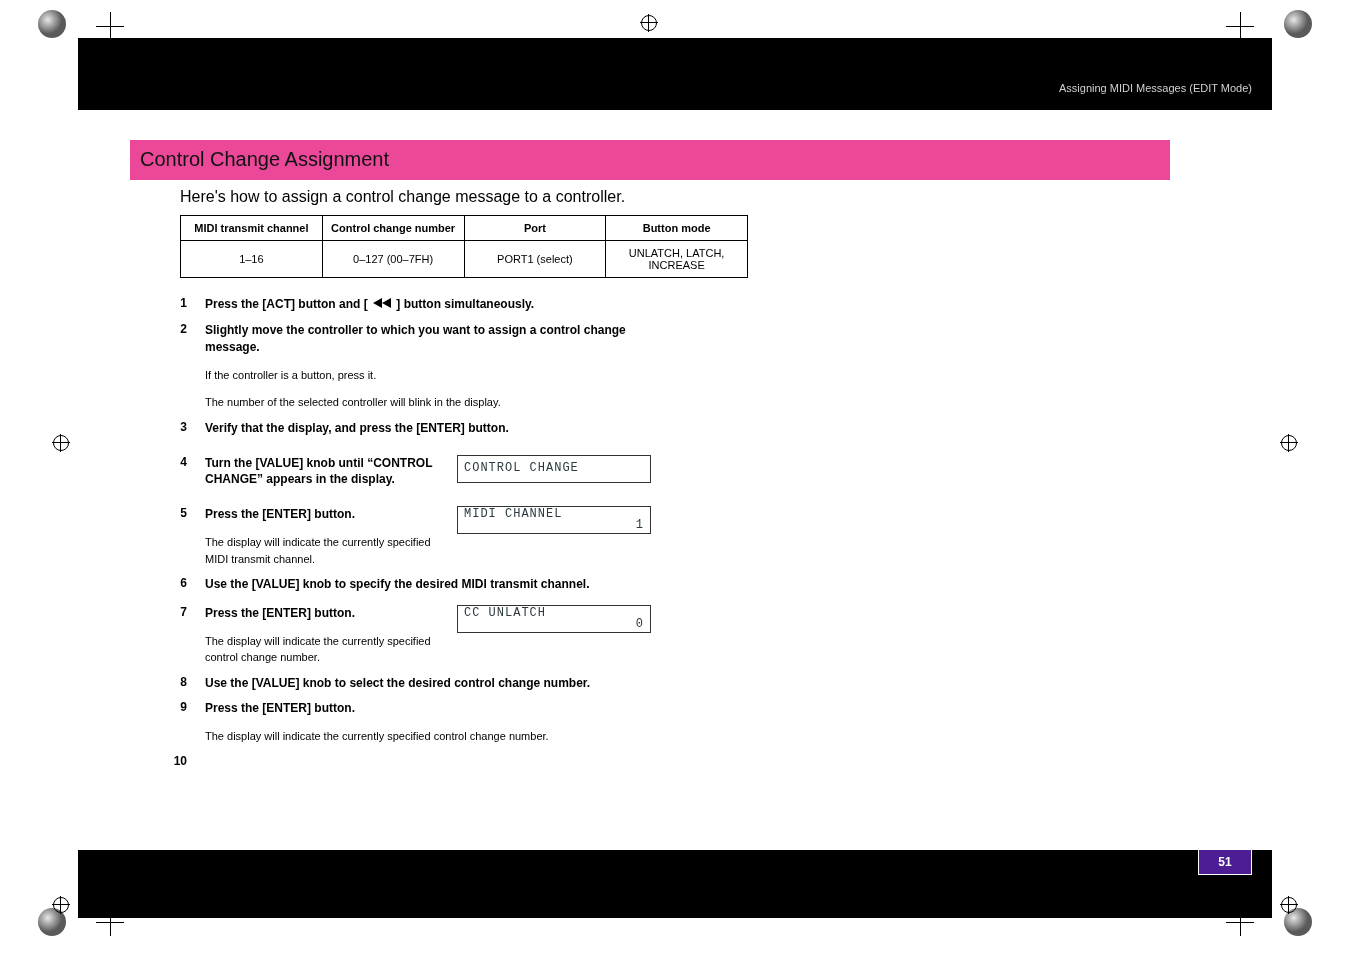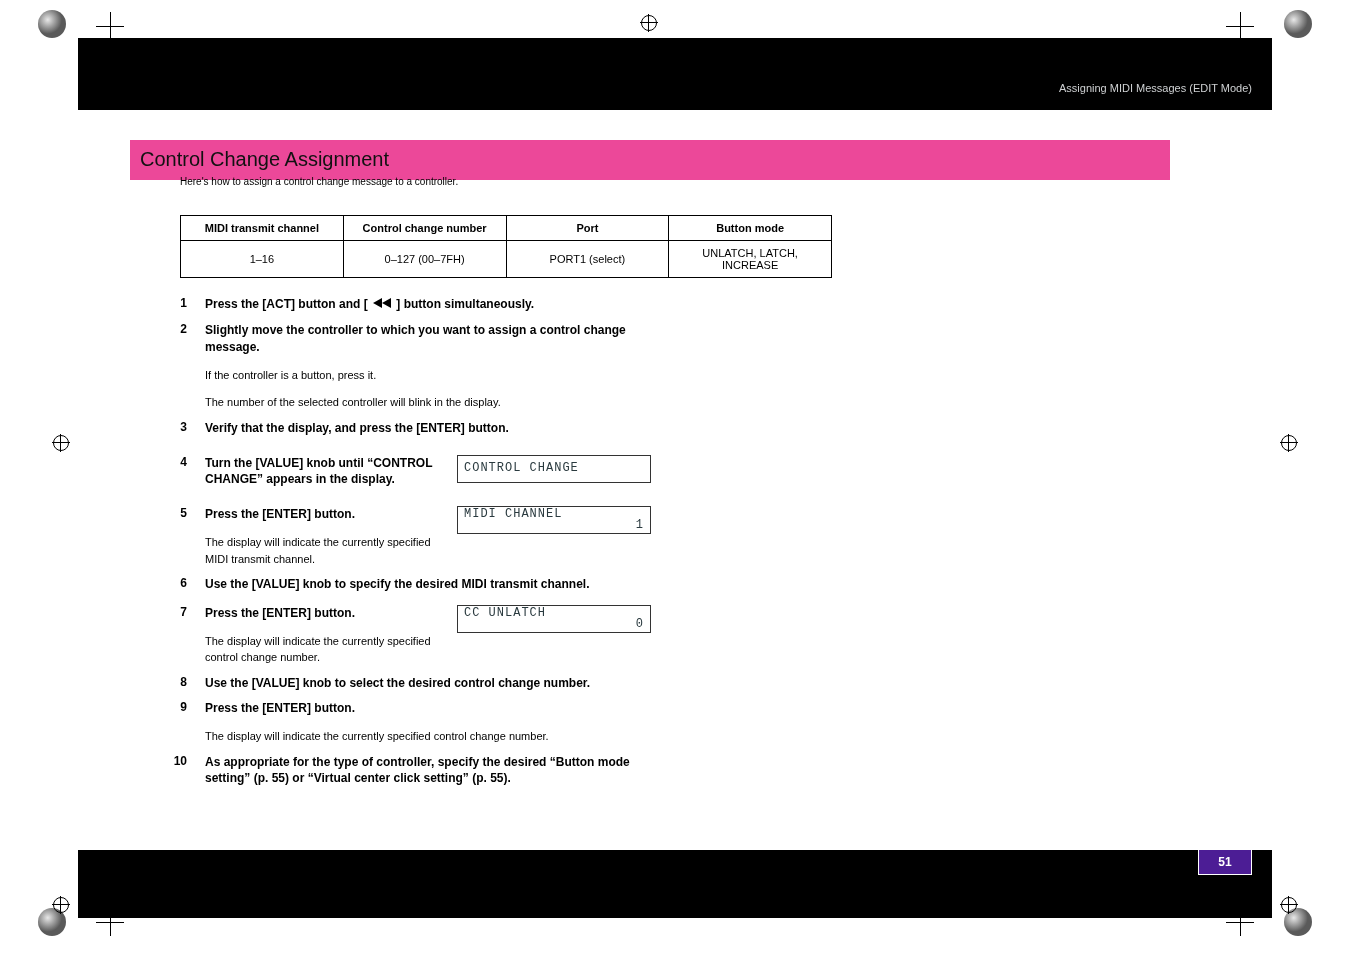--- a/index.html
+++ b/index.html
@@ -19,23 +19,23 @@
     border:1px solid #000;border-radius:50%;box-sizing:border-box}
   svg.grayball{position:absolute}
   .hdr-right{position:absolute;right:98px;top:82px;color:#cfd1d3;font-size:11px}
   .pageno-box{position:absolute;right:98px;bottom:79px;min-width:40px;height:24px;
     background:#4c1d95;border:1px solid #fff;color:#fff;font-weight:700;
     display:flex;align-items:center;justify-content:center;font-size:12px;
     padding:0 6px}
   .section-h{position:absolute;left:130px;top:140px;right:180px;height:32px;
     background:#ec4899;padding:8px 10px 0 10px;box-sizing:content-box}
   .section-h h1{margin:0;font-weight:400;font-size:20px;color:#111}
-  .intro{position:absolute;left:180px;top:176px;font-size:10px}
+  .intro{position:absolute;left:180px;top:188px;font-size:16px}
   table.spec{position:absolute;left:180px;top:215px;border-collapse:collapse;
-    table-layout:fixed;width:652px}
+    table-layout:fixed;width:568px}
   table.spec th,table.spec td{border:1px solid #000;font-size:11px;padding:6px 4px;
     text-align:center}
   table.spec th{font-weight:700;background:#fff}
   .steps{position:absolute;left:165px;top:287px;width:680px}
   .step{display:flex;gap:18px;margin-top:9px}
   .step .n{width:22px;text-align:right;font-weight:700;font-size:12px;line-height:1.25}
   .step .body{flex:1}
   .step .ttl{font-weight:700;font-size:12px;line-height:1.4}
   .step .sub{font-weight:400;font-size:11px;line-height:1.5;margin-top:11px}
   .rewind-ico{display:inline-block;vertical-align:middle;margin:0 2px}
@@ -214,21 +214,18 @@
     <div class="step">
       <div class="n">9</div>
       <div class="body">
         <div class="ttl">Press the [ENTER] button.</div>
         <div class="sub">The display will indicate the currently specified control change number.</div>
       </div>
     </div>
 
     <div class="step">
       <div class="n">10</div>
-      <div class="body" style="max-width:440px">
-        <div class="ttl">As appropriate for the type of controller, specify the desired  “Button mode setting” (p. 55) or  “Virtual center click setting” (p. 55).</div>
-      </div>
     </div>
 
   </div>
 
   <div class="pageno-box">51</div>
 </div>
 
 </body></html>

